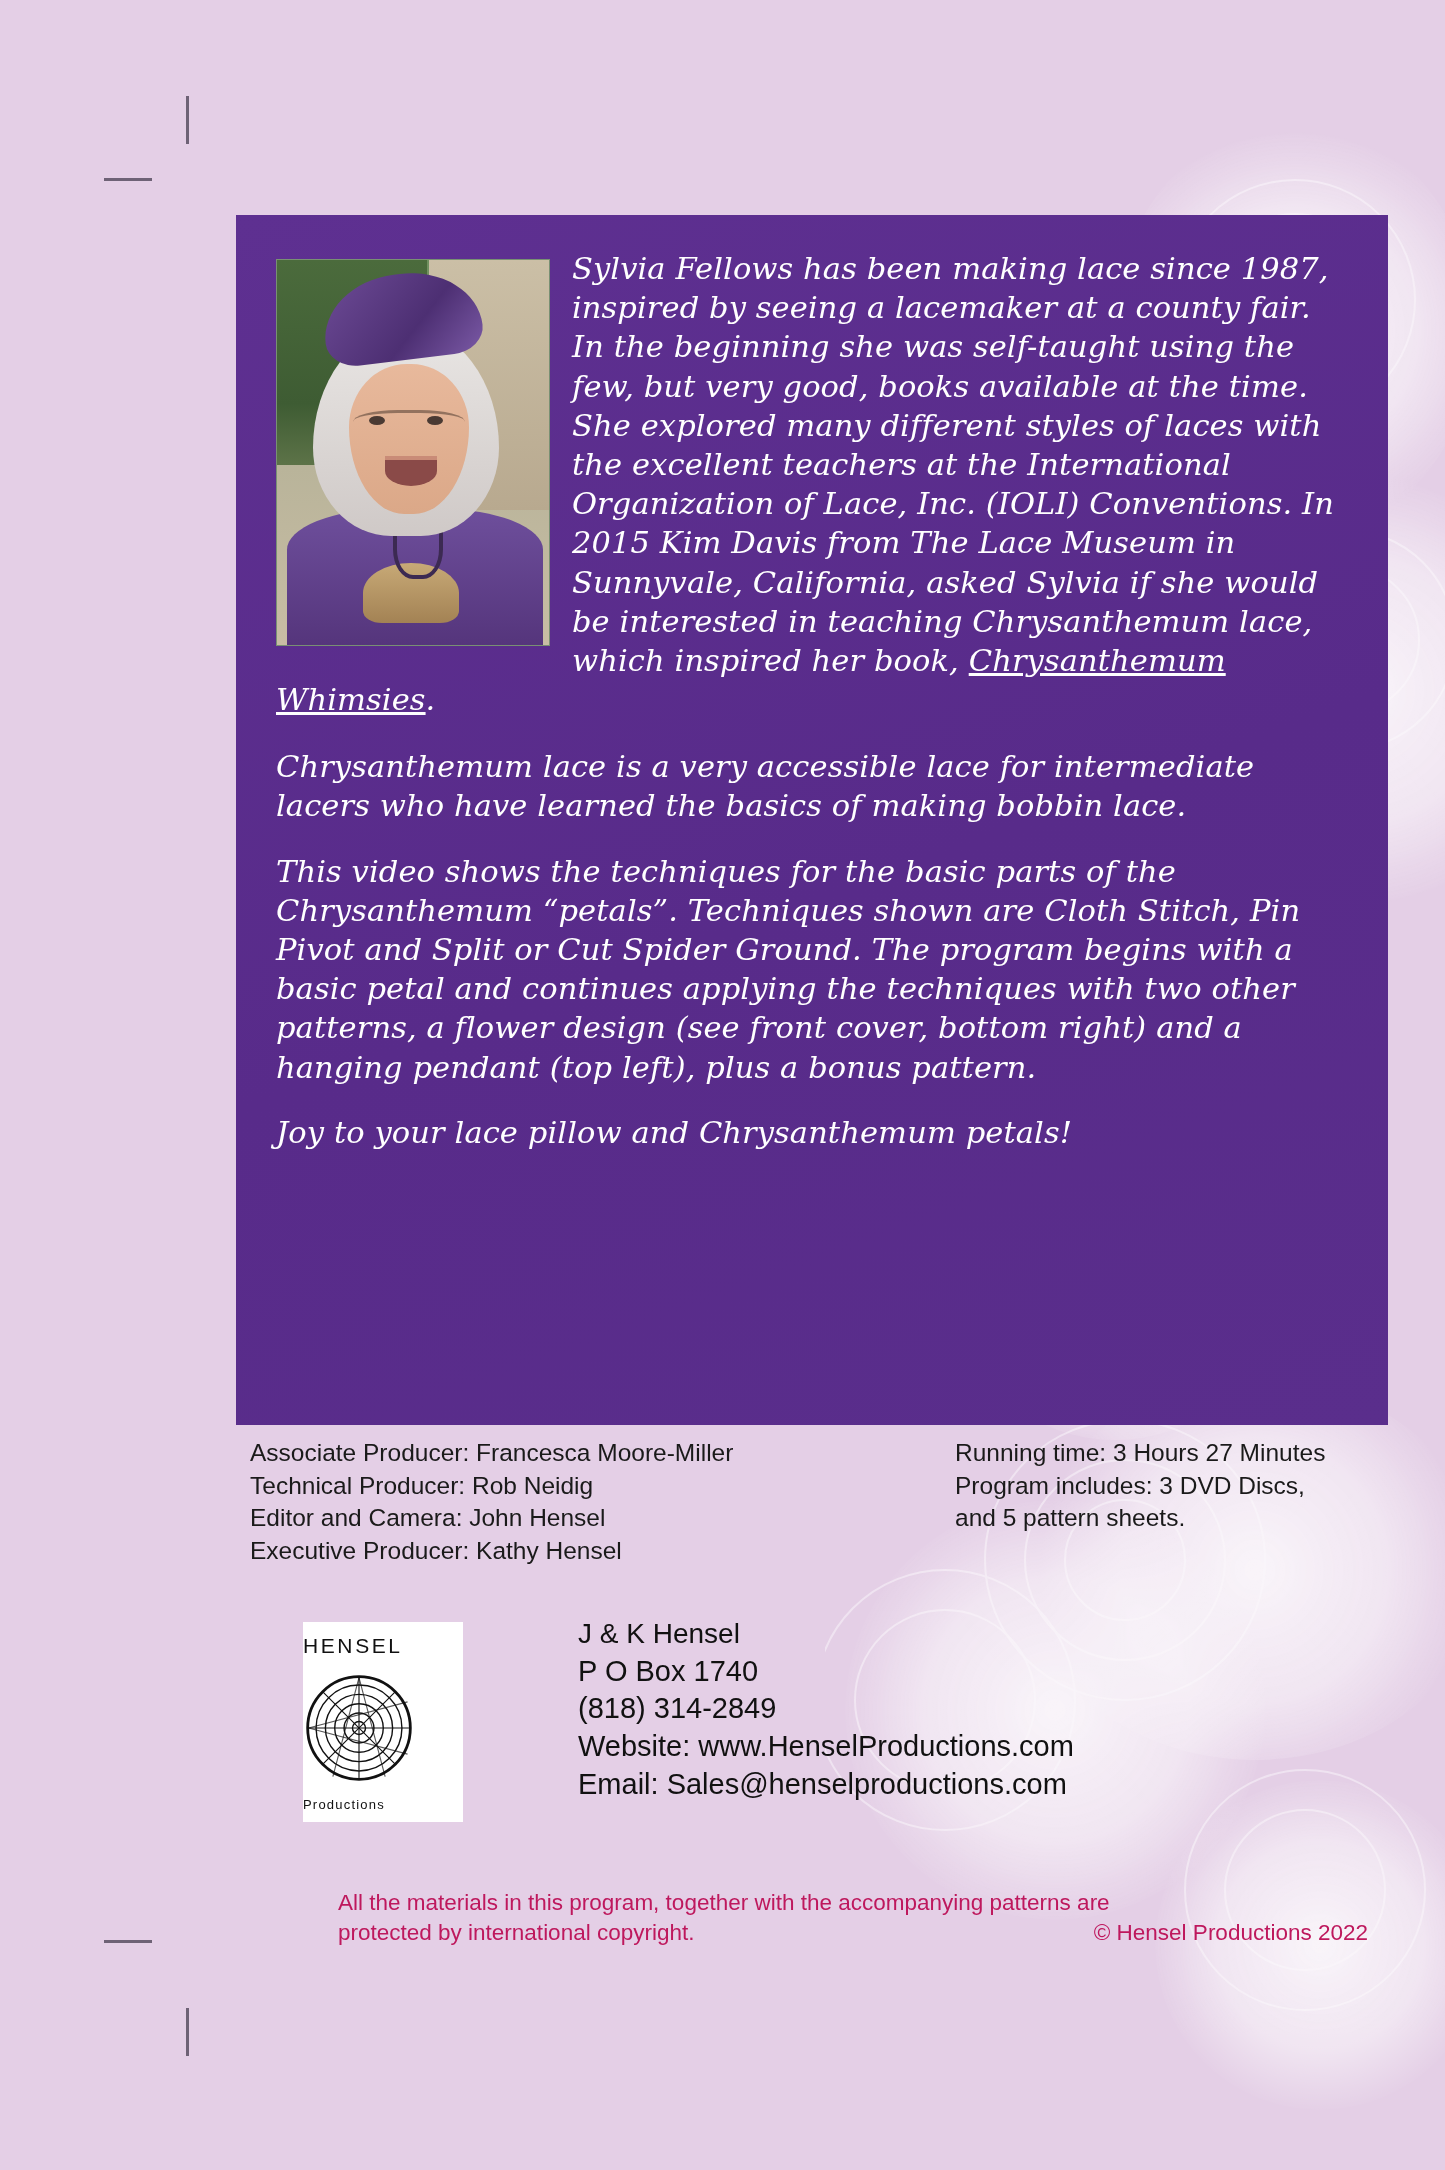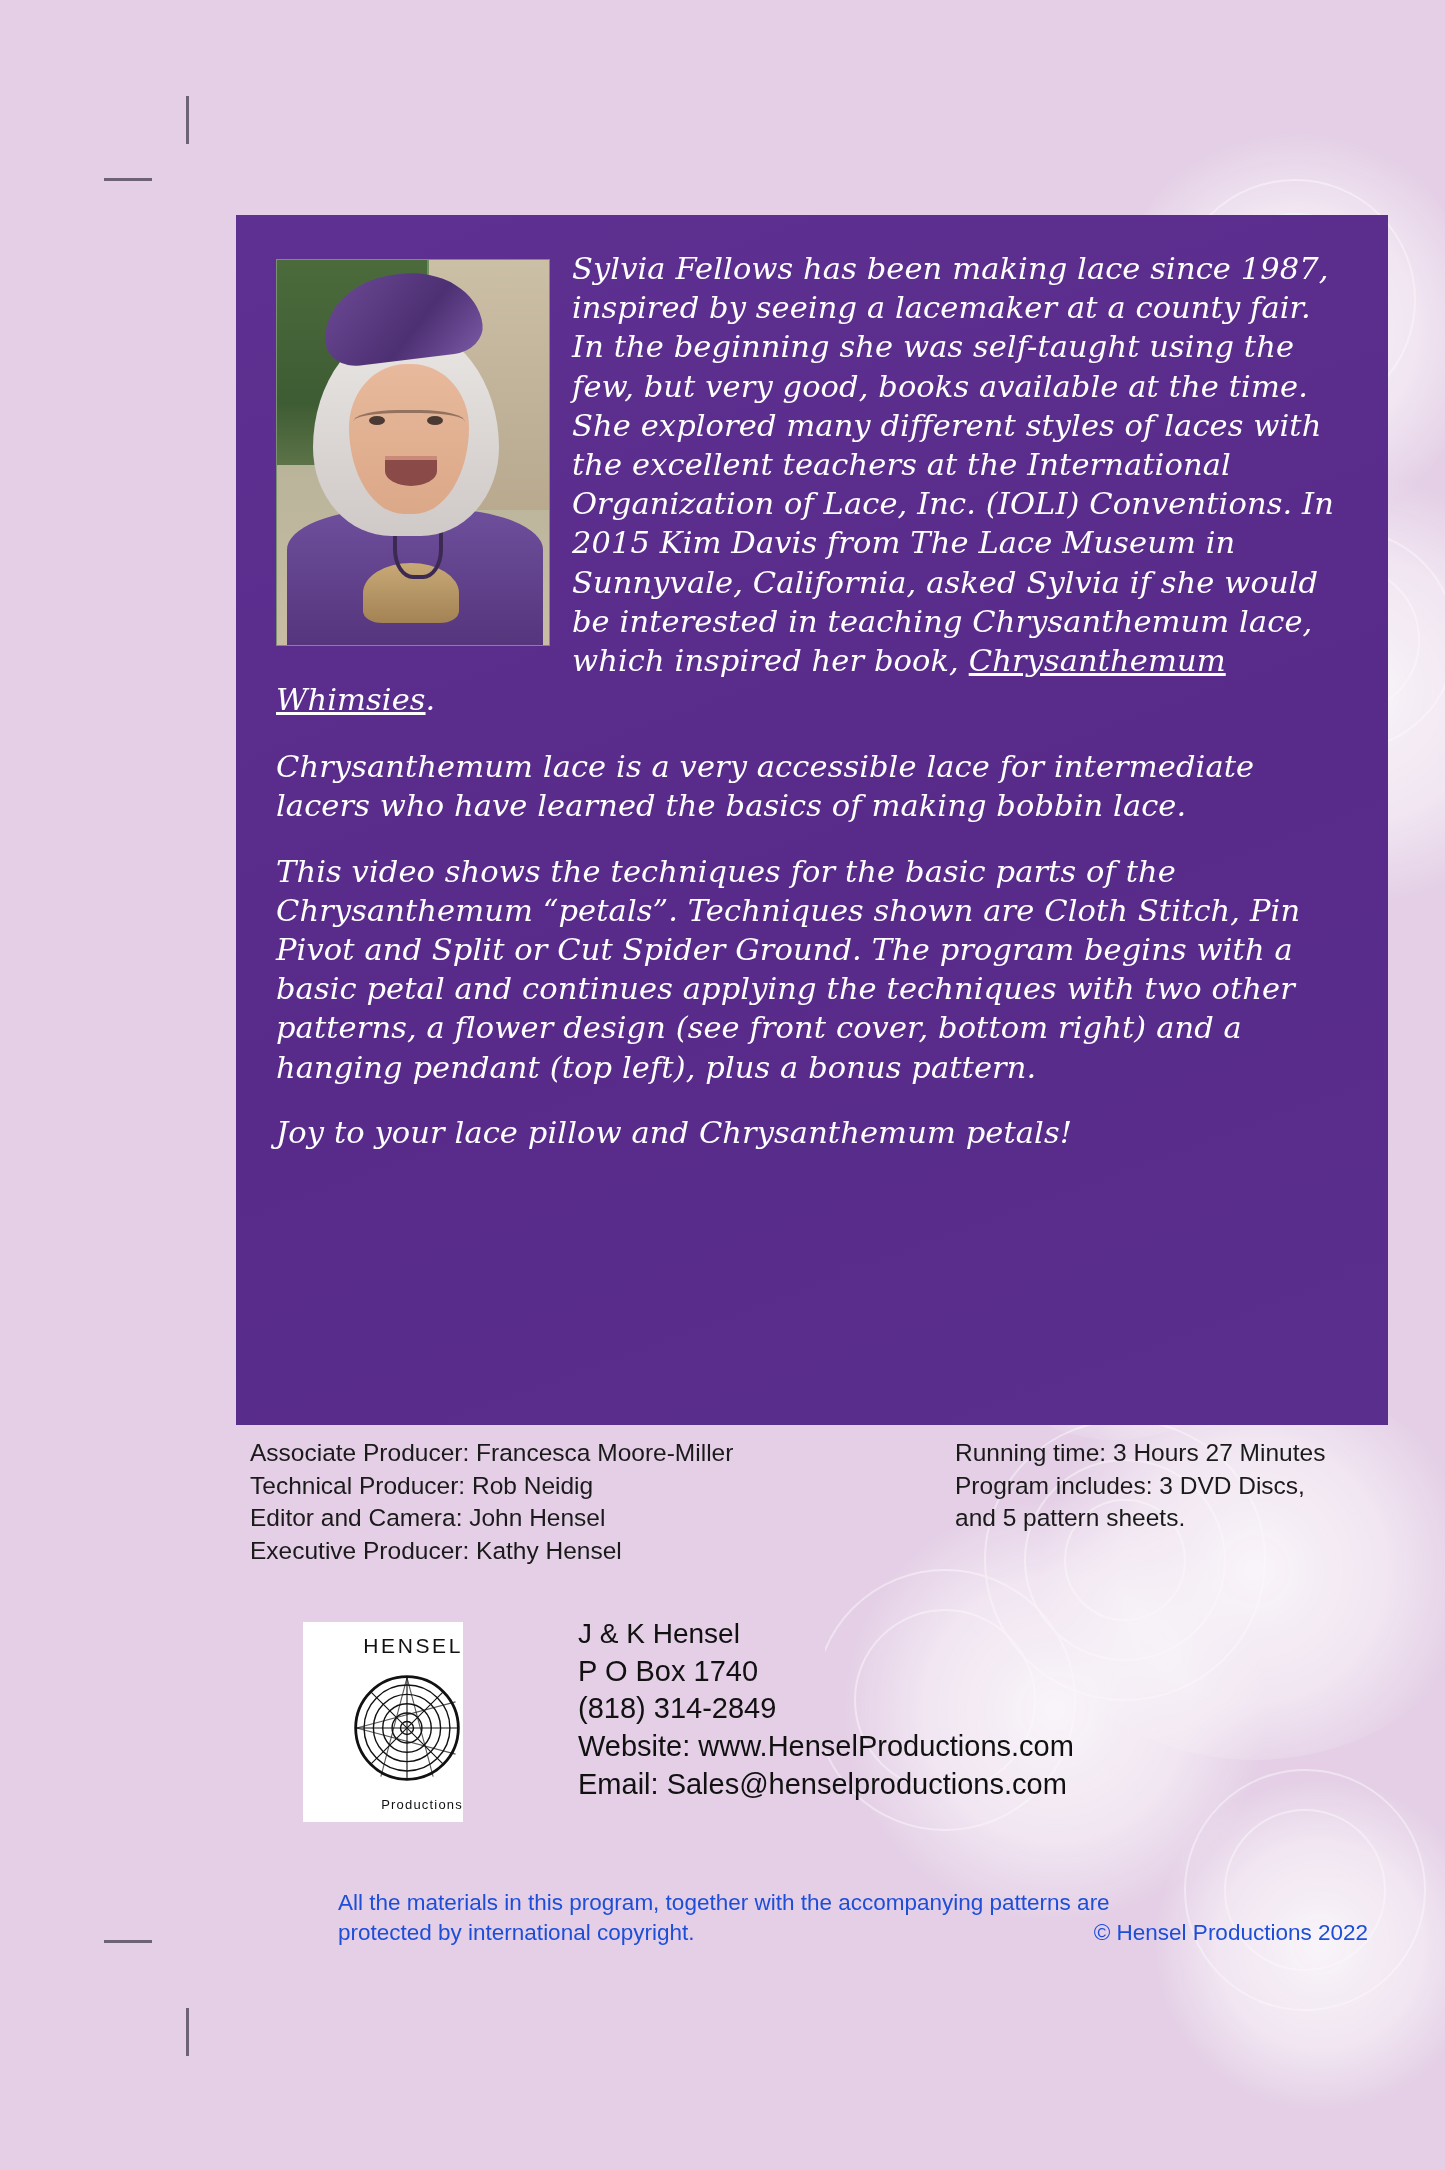--- a/index.html
+++ b/index.html
@@ -155,21 +155,21 @@
   
   .logo-box {
     position: absolute;
     left: 303px;
     top: 1622px;
     width: 160px;
     height: 200px;
     background: #ffffff;
     display: flex;
     flex-direction: column;
-    align-items: flex-end;
+    align-items: flex-start;
     justify-content: space-between;
     padding: 12px 0 10px 0;
     box-sizing: border-box;
   }
   .logo-box .word {
     font-size: 21px;
     letter-spacing: 2.6px;
     color: #111;
     font-weight: 400;
   }
@@ -197,21 +197,21 @@
   }
 
   
   .copyright {
     position: absolute;
     left: 338px;
     top: 1888px;
     width: 1030px;
     font-size: 22.5px;
     line-height: 1.35;
-    color: #1d4ed8;
+    color: #be185d;
   }
   .copyright .row {
     display: block;
   }
   .copyright .cr-right {
     float: right;
   }
 </style>
 </head>
 <body>

